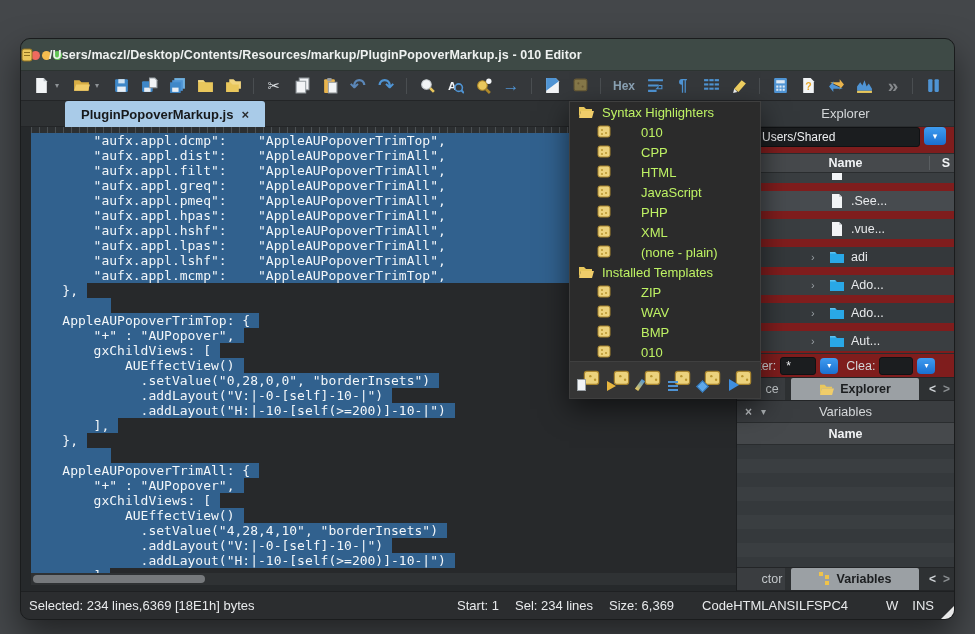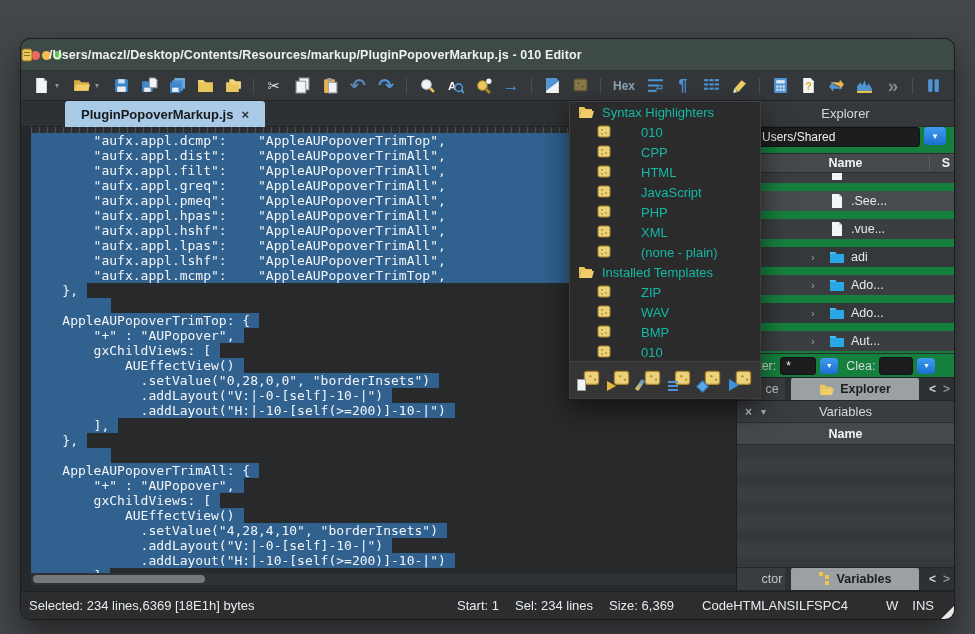--- a/index.html
+++ b/index.html
@@ -51,21 +51,21 @@
           background:#27292b; font-family:"DejaVu Sans Mono","Liberation Mono",monospace;
           font-size:13px; line-height:15px; color:#f2f6f9; }
   .cl { height:15px; white-space:pre; }
   .cl .sel { background:#31618e; white-space:pre; display:inline-block; height:15px; padding-right:9px; }
   .cl.ext .sel { min-width:540px; }
   .cl.empty .sel { min-width:80px; padding-right:0; }
   .hscroll { position:absolute; left:0; right:0; top:472px; height:12px; background:#2f3234; }
   .hthumb { position:absolute; left:2px; top:2px; width:172px; height:8px; border-radius:4px; background:#76797c; }
 
   
-  .rpanel { position:absolute; right:0; top:0; width:218px; bottom:0; background:#15803d;
+  .rpanel { position:absolute; right:0; top:0; width:218px; bottom:0; background:#7f1d1d;
             border-left:1px solid #1d1f21; }
   .p-head { position:relative; height:26px; display:flex; align-items:center; background:#34383b;
             border-bottom:1px solid #2a2d2f; }
   .p-head .caret { position:absolute; left:10px; color:#aeb3b6; font-size:10px; }
   .p-head .p-title { width:100%; text-align:center; color:#d4d7d9; font-size:13px; }
   .combo-row { position:relative; height:26px; display:flex; padding:0 8px 0 2px; }
   .combo-field { flex:1; height:20px; background:#1b1d1f; border:1px solid #101214; border-radius:3px;
                  color:#eef0f2; font-size:12px; line-height:18px; padding-left:22px; overflow:hidden; white-space:nowrap; }
   .combo-btn { width:22px; height:18px; margin-left:4px; border-radius:4px;
                background:linear-gradient(#3f9cf0,#1a6fd0); color:#fff; font-size:9px;
@@ -120,21 +120,21 @@
   
   .popup { position:absolute; left:548px; top:0; width:192px; height:298px; background:#2b2b2b;
            border:1px solid #3f3f3f; box-shadow:0 10px 26px rgba(0,0,0,.55); z-index:20; }
   .mi { height:20px; display:flex; align-items:center; position:relative; }
   .mi .mic { position:absolute; width:16px; height:16px; }
   .mi .mic svg { width:16px; height:16px; display:block; }
   .mi.hdr .mic { left:8px; }
   .mi.hdr .mlabel { margin-left:32px; }
   .mi.itm .mic { left:26px; }
   .mi.itm .mlabel { margin-left:71px; }
-  .mlabel { color:#14b8a6; font-size:13px; white-space:nowrap; }
+  .mlabel { color:#bef264; font-size:13px; white-space:nowrap; }
   .popup-toolbar { position:absolute; left:0; right:0; bottom:0; height:37px; background:#353535;
                    border-top:1px solid #404040; display:flex; align-items:center;
                    justify-content:space-around; padding:0 4px; }
   .pti { position:relative; width:24px; height:22px; }
   .pti svg { position:absolute; right:0; top:0; width:19px; height:19px; }
   .pti .ov { position:absolute; left:0; bottom:0; }
   .ov-page { width:9px; height:12px; background:#f2f4f6; border:1px solid #9aa0a5; }
   .ov-arrow { width:0; height:0; border-top:5px solid transparent; border-bottom:5px solid transparent;
               border-left:9px solid #e8b63f; }
   .ov-pen { width:4px; height:12px; background:linear-gradient(#4f94d4,#e8c85a); transform:rotate(35deg); }

